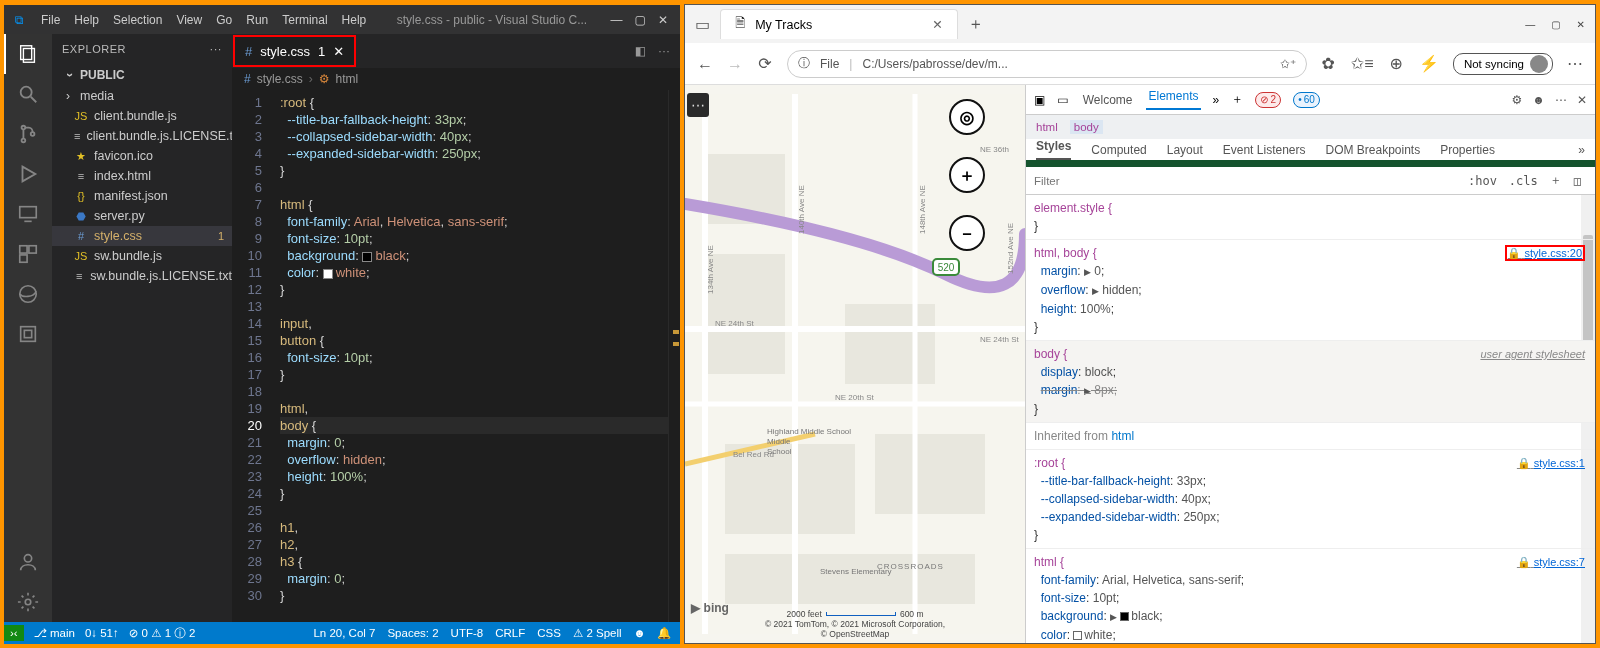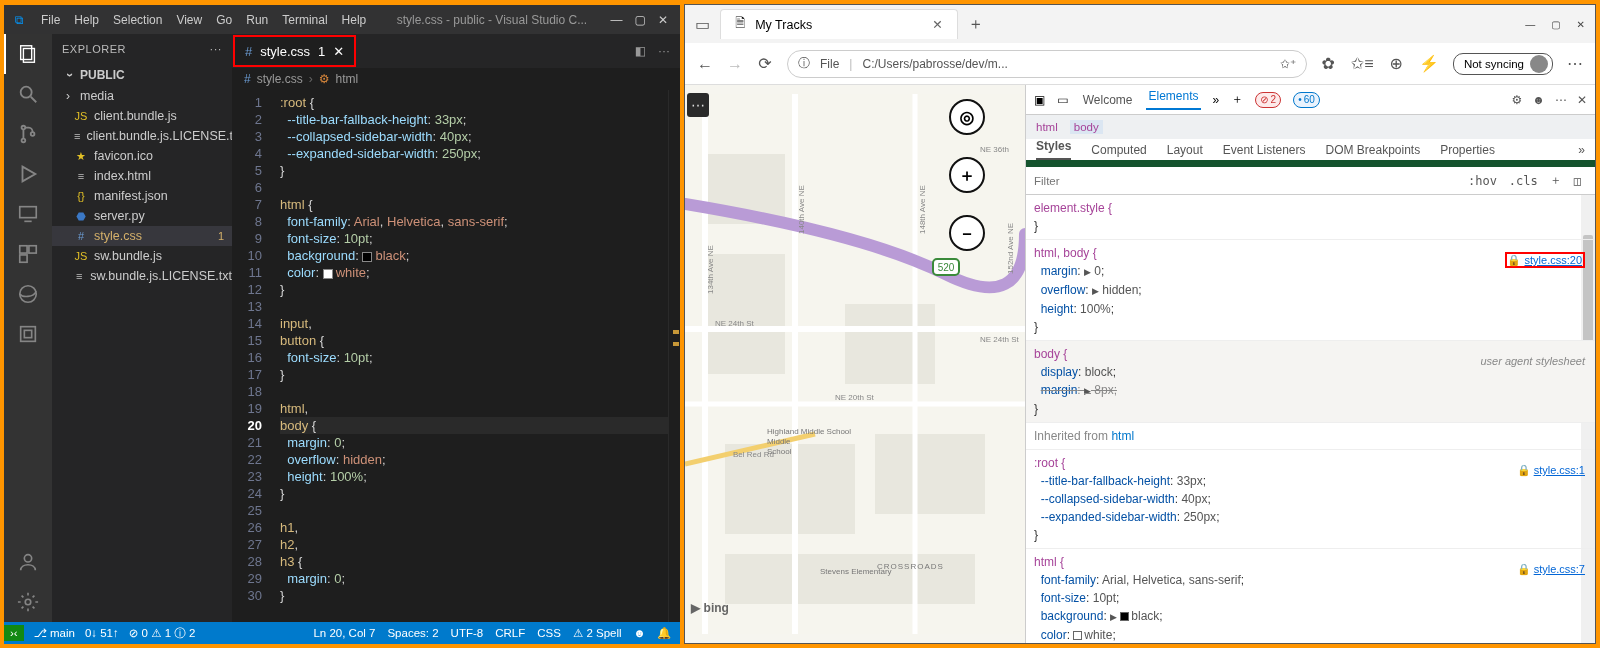--- a/index.html
+++ b/index.html
@@ -32,21 +32,21 @@
 .side-coll { height: 20px; display: flex; align-items: center; padding-left: 4px; font-weight: bold; color: #bbb; font-size:11px; gap:4px; }
 .vs-editor { flex: 1; display: flex; flex-direction: column; background: #1e1e1e; min-width:0;}
 .tabs-row { height: 34px; background: #252526; display: flex; align-items: stretch; }
 .tab { display: flex; align-items: center; background: #1e1e1e; padding: 0 10px; gap: 8px; color:#fff; font-size:13px; border:2px solid red; margin:1px; }
 .tab .dot{ color:#fff; }
 .tabs-actions { margin-left:auto; display:flex; align-items:center; gap:12px; padding-right:10px; color:#999; }
 .crumbs { height: 22px; padding-left: 12px; display: flex; align-items: center; gap:6px; font-size:12px; color:#999; }
 .crumbs .sep{ color:#666; }
 .code-area { flex:1; display:flex; font-family: Consolas, monospace; font-size:13px; line-height:17px; overflow:hidden; }
 .gutter { width:40px; background:#1e1e1e; text-align:right; padding:4px 10px 0 0; color:#6e768f; }
-.gutter .cur{ color:#fff; font-weight:bold;}
+.gutter .cur{ color:#fff; font-weight:normal;}
 .code-text { flex:1; padding:4px 0 0 8px; white-space:pre; }
 .minimap{ width:12px; background:#1e1e1e; border-left:1px solid #2a2a2a; position:relative;}
 .minimap .mark{position:absolute; right:1px; width:6px; height:4px; background:#c79838;} .csel{ color:#d7ba7d;} .cprop{color:#9cdcfe;} .cval{color:#ce9178;} .cpun{color:#d4d4d4;} .cnum{color:#b5cea8;} .ccol{display:inline-block;width:10px;height:10px;border:1px solid #888;margin-right:3px;vertical-align:middle;}
 .highlight-line{ background:#2a2a2a; display:inline-block; width:100%; }
 .vs-status { height: 22px; background: #007acc; display: flex; align-items: center; color: #fff; font-size: 11.5px; padding:0 8px; gap:10px; }
 .vs-status .sp{ display:flex;gap:3px;align-items:center;}
 .vs-status .right{ margin-left:auto; display:flex; gap:12px; align-items:center;}
 
 .browser { flex:1; background:#fff; display:flex; flex-direction:column; border:1px solid #555; }
 .bw-top{ height:38px; display:flex; align-items:center; background:#f3f3f3; padding:0 10px; gap:10px; }
@@ -86,21 +86,21 @@
 .dt-crumb span.sel{ background:#dbe6f2;padding:1px 4px;}
 .dt-tabs{ height:28px; display:flex; align-items:center; padding:0 10px; gap:20px; border-bottom:7px solid #14532d;}
 .dt-tabs span{ color:#555;}
 .dt-tabs span.a{ font-weight:600; padding-bottom:5px; border-bottom:2px solid #555;}
 .dt-filter{ height:28px; display:flex;align-items:center; padding:0 8px; border-bottom:1px solid #ccc;}
 .dt-filter input{ flex:1; border:none; font-size:11.5px; outline:none; color:#888;}
 .dt-filter .tool{ font-family:Consolas,monospace; color:#555; padding:0 6px;}
 .dt-styles{ flex:1; overflow:auto; font-family:Consolas,monospace; font-size:12px; color:#333; }
 .box-highlight{ border:2px solid red; display:inline; padding:0 1px;}
 .rule{ padding:4px 8px; border-bottom:1px solid #eee; position:relative; line-height:18px;}
-.rule .src{ position:absolute; right:10px; top:11px; color:#888; font-size:11px;}
+.rule .src{ position:absolute; right:10px; top:4px; color:#888; font-size:11px;text-decoration:underline;}
 .rule .src a{ color:#0366d6; text-decoration:underline;}
 .rule .inh{ color:#888; font-style:normal;}
 .rule .inh a{ color:#07c;}
 .sel2{ color:#a64499;} .prop2{color:#0451a5;} .val2{color:#555;} .ua{color:#888;font-style:italic;text-align:right;}
 .lock{ color:#777; }
 .rule.ua-block{ background:#f5f4f2;}
 .swatch{display:inline-block;width:9px;height:9px;border:1px solid #666;vertical-align:middle;margin-right:2px;}
 .tri{font-size:9px;color:#555;}
 .str{ text-decoration:line-through; color:#888;}
 .dt-scroll{ position:absolute; right:0; top:0; bottom:0; width:14px; background:#f0f0f0;}
@@ -392,20 +392,29 @@
         <text x="135" y="480" font-size="8" fill="#777">Stevens Elementary</text>
         <text x="192" y="475" font-size="8" fill="#777" letter-spacing="1">CROSSROADS</text>
       </svg>
       <div class="map-ov">⋯</div>
       <div class="map-ctrl">
         <div class="mc">◎</div>
         <div class="mc">＋</div>
         <div class="mc">－</div>
       </div>
       <div class="map-brand">▶ bing</div>
+      <div class="map-bot">
+        <div class="scale">
+            <span>2000 feet</span>
+            <span class="bar"></span>
+            <span>600 m</span>
+          </div>
+        <div>© 2021 TomTom, © 2021 Microsoft Corporation,</div>
+        <div>© OpenStreetMap</div>
+      </div>
     </div>
     <div class="dt">
       <div class="dt-top">
         <span>▣</span>
         <span>▭</span>
         <span class="t">Welcome</span>
         <span class="t active">Elements</span>
         <span>»</span>
         <span>＋</span>
         <span class="pill err">⊘ <span>2</span></span>

